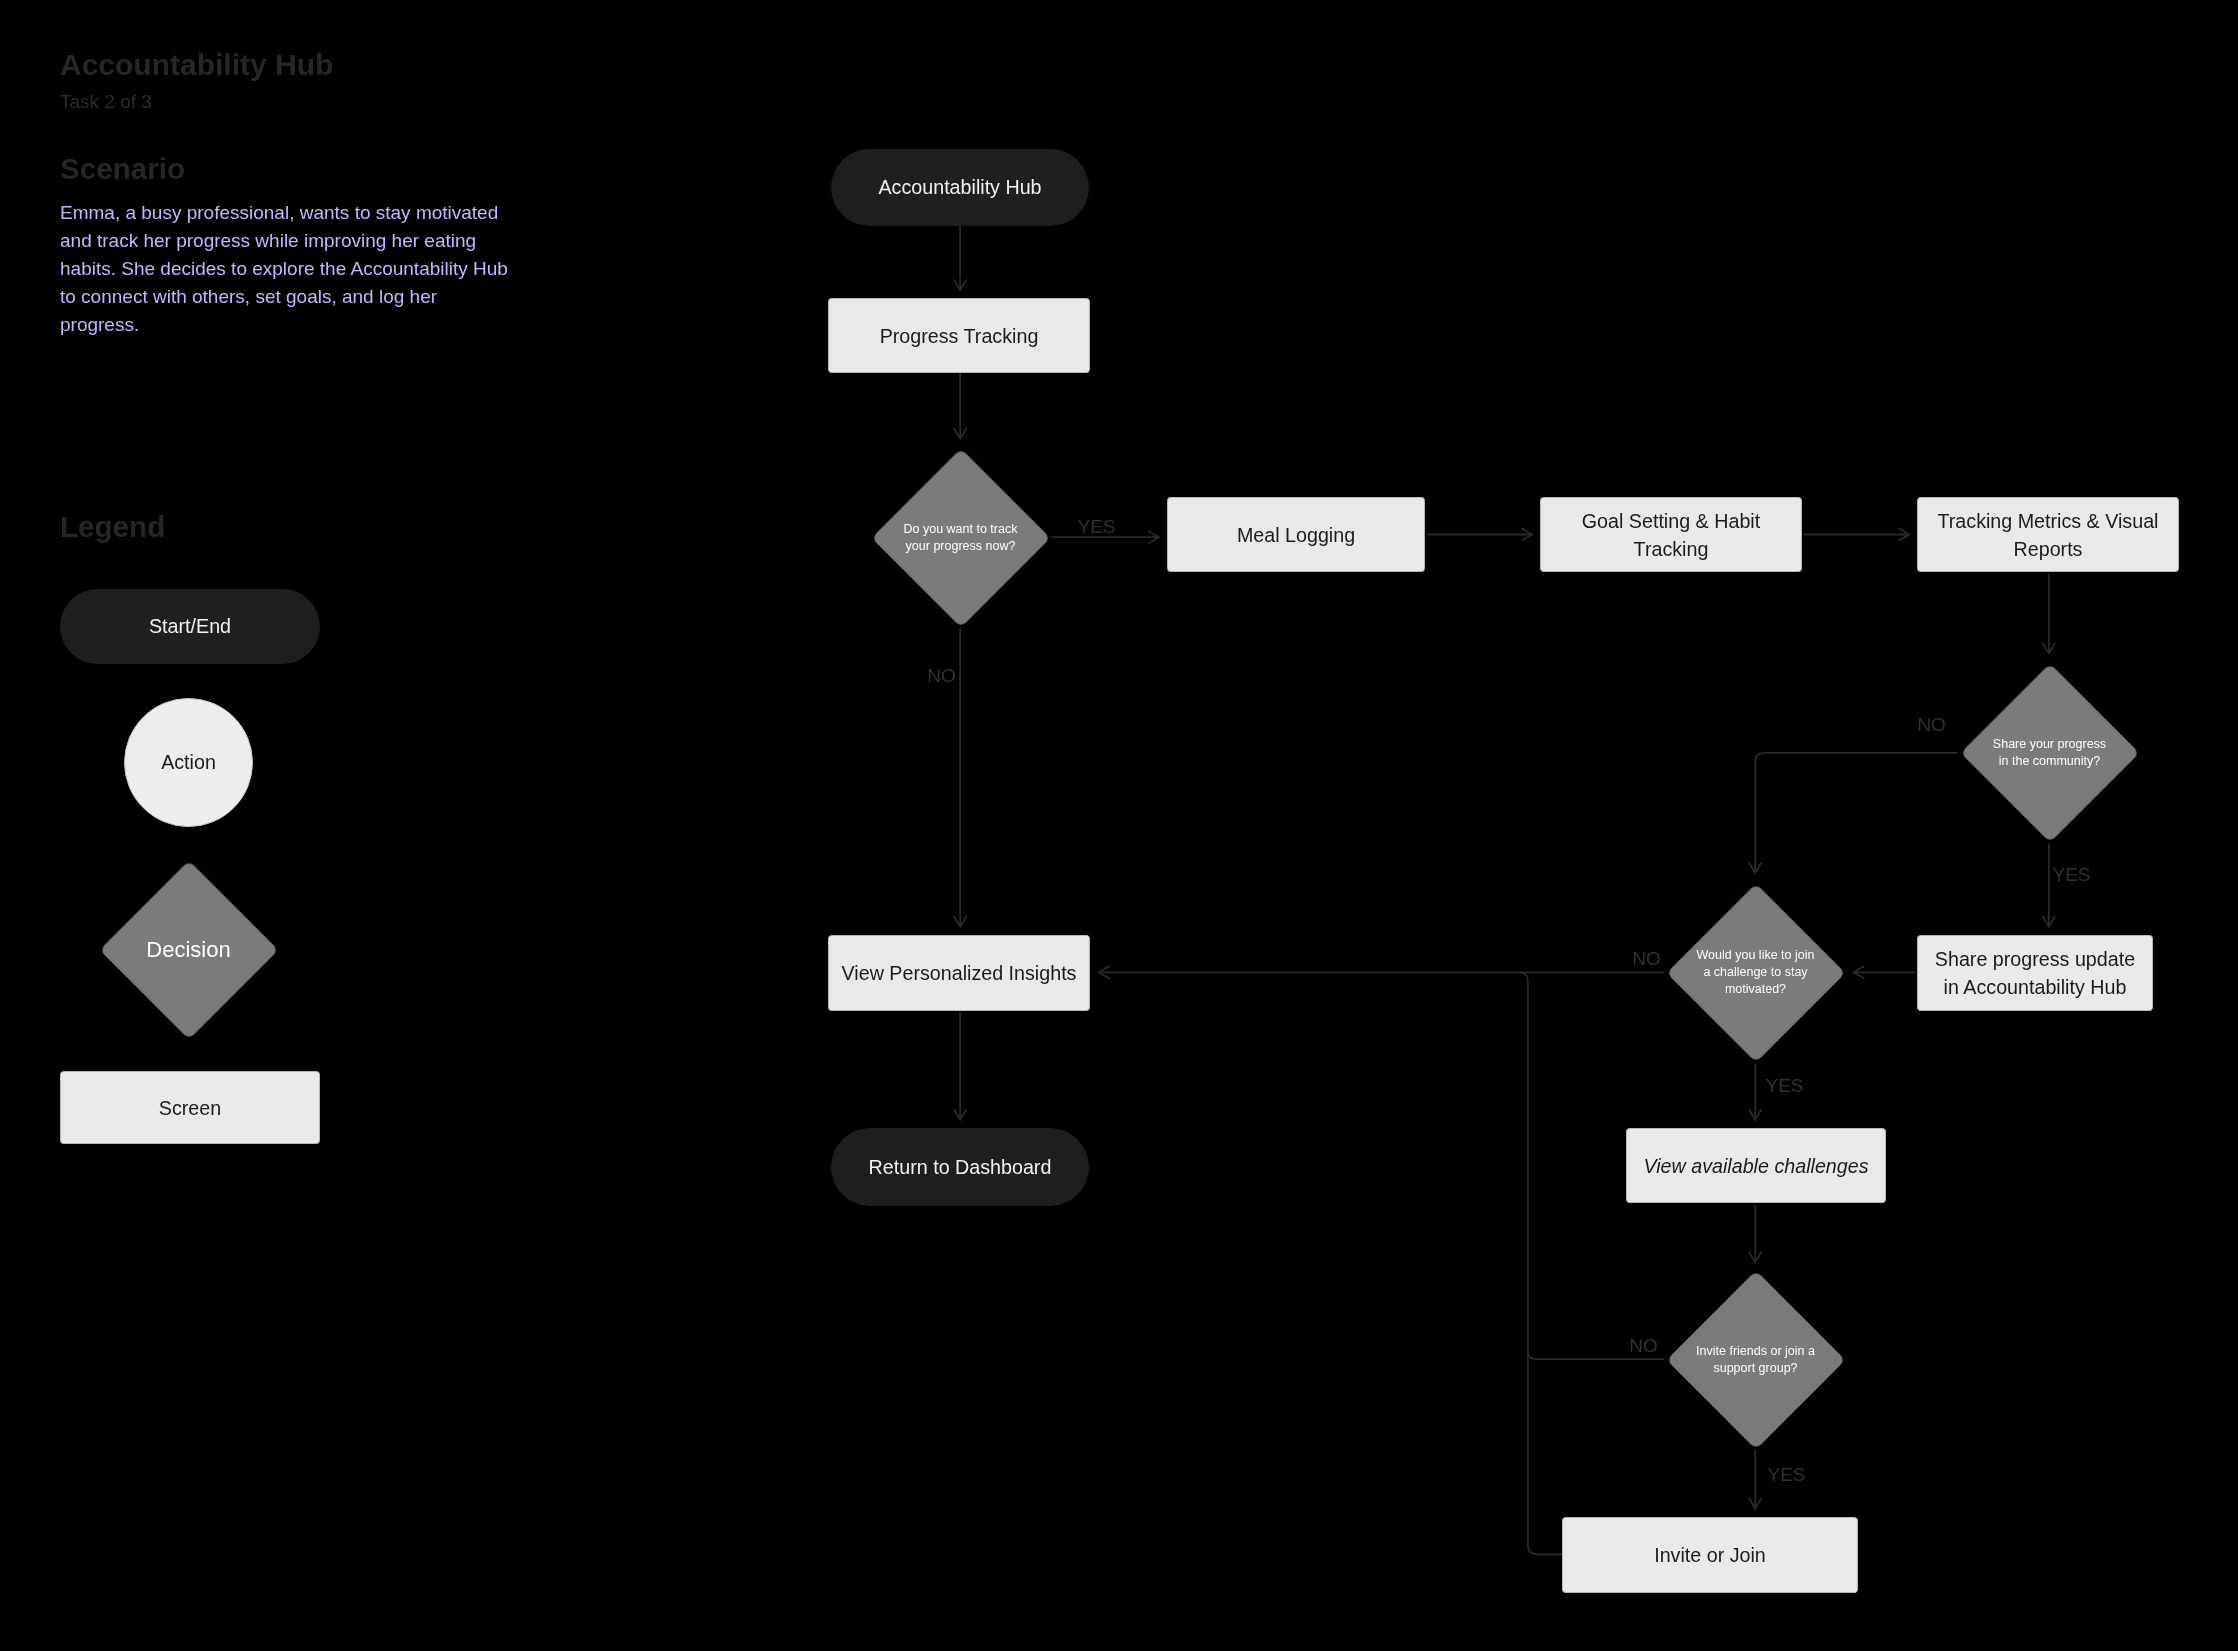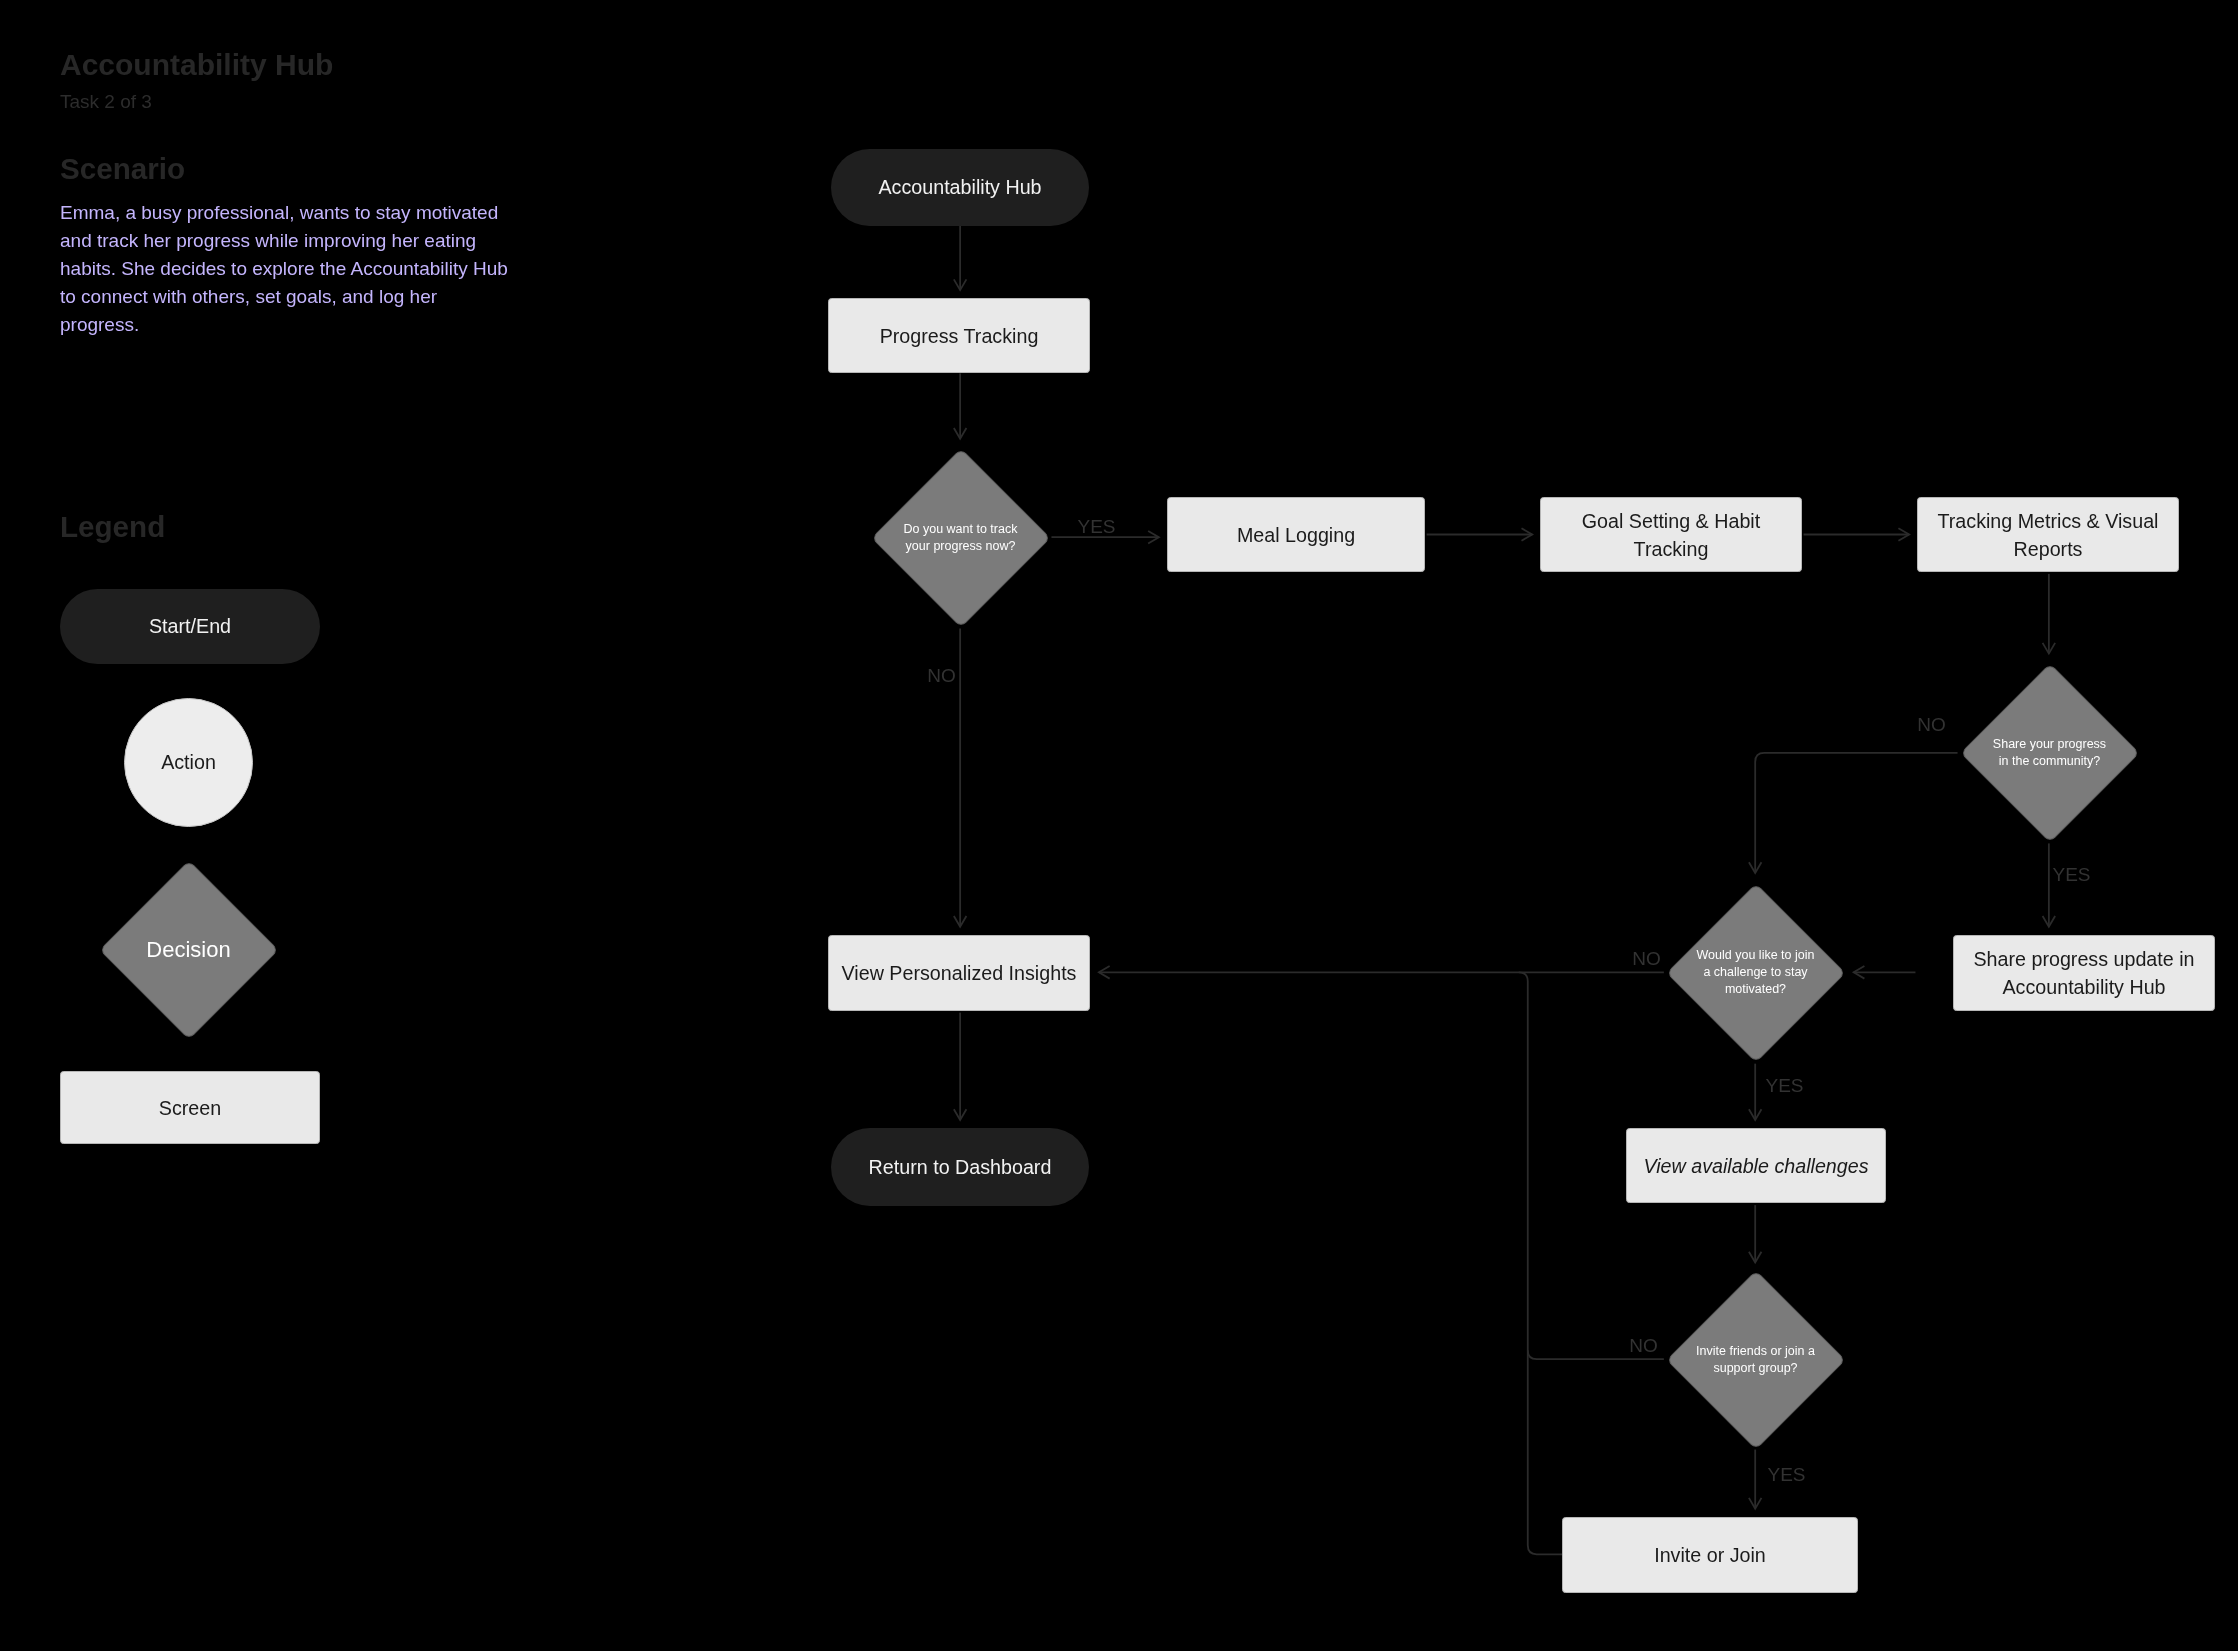--- a/index.html
+++ b/index.html
@@ -38,21 +38,21 @@
   .lg-screen{left:60px;top:1071px;width:260px;height:73px;}
 
   
   .n-start{left:831px;top:149px;width:258px;height:77px;}
   .n-progress{left:828px;top:298px;width:262px;height:75px;}
   .d-track{left:871px;top:448px;width:179px;height:179px;}
   .n-meal{left:1167px;top:497px;width:258px;height:75px;}
   .n-goal{left:1540px;top:497px;width:262px;height:75px;padding:0 21.5px;}
   .n-metrics{left:1917px;top:497px;width:262px;height:75px;padding:12px 18px;}
   .d-share{left:1960px;top:663px;width:179px;height:179px;}
-  .n-shareupdate{left:1917px;top:935px;width:262px;height:76px;padding:12px 16px;margin-left:36px;}
+  .n-shareupdate{left:1917px;top:935px;width:236px;height:76px;padding:12px 16px;}
   .d-challenge{left:1666px;top:883px;width:179px;height:179px;}
   .n-insights{left:828px;top:935px;width:262px;height:76px;}
   .n-return{left:831px;top:1128px;width:258px;height:78px;}
   .n-challenges{left:1626px;top:1128px;width:260px;height:75px;font-style:italic;}
   .d-invite{left:1666px;top:1270px;width:179px;height:179px;}
   .n-invite{left:1562px;top:1517px;width:296px;height:76px;}
 
   
   .edges{position:absolute;left:0;top:0;width:2239px;height:1651px;}
   .edges path{stroke:#2b2b2b;stroke-width:2;fill:none;}

